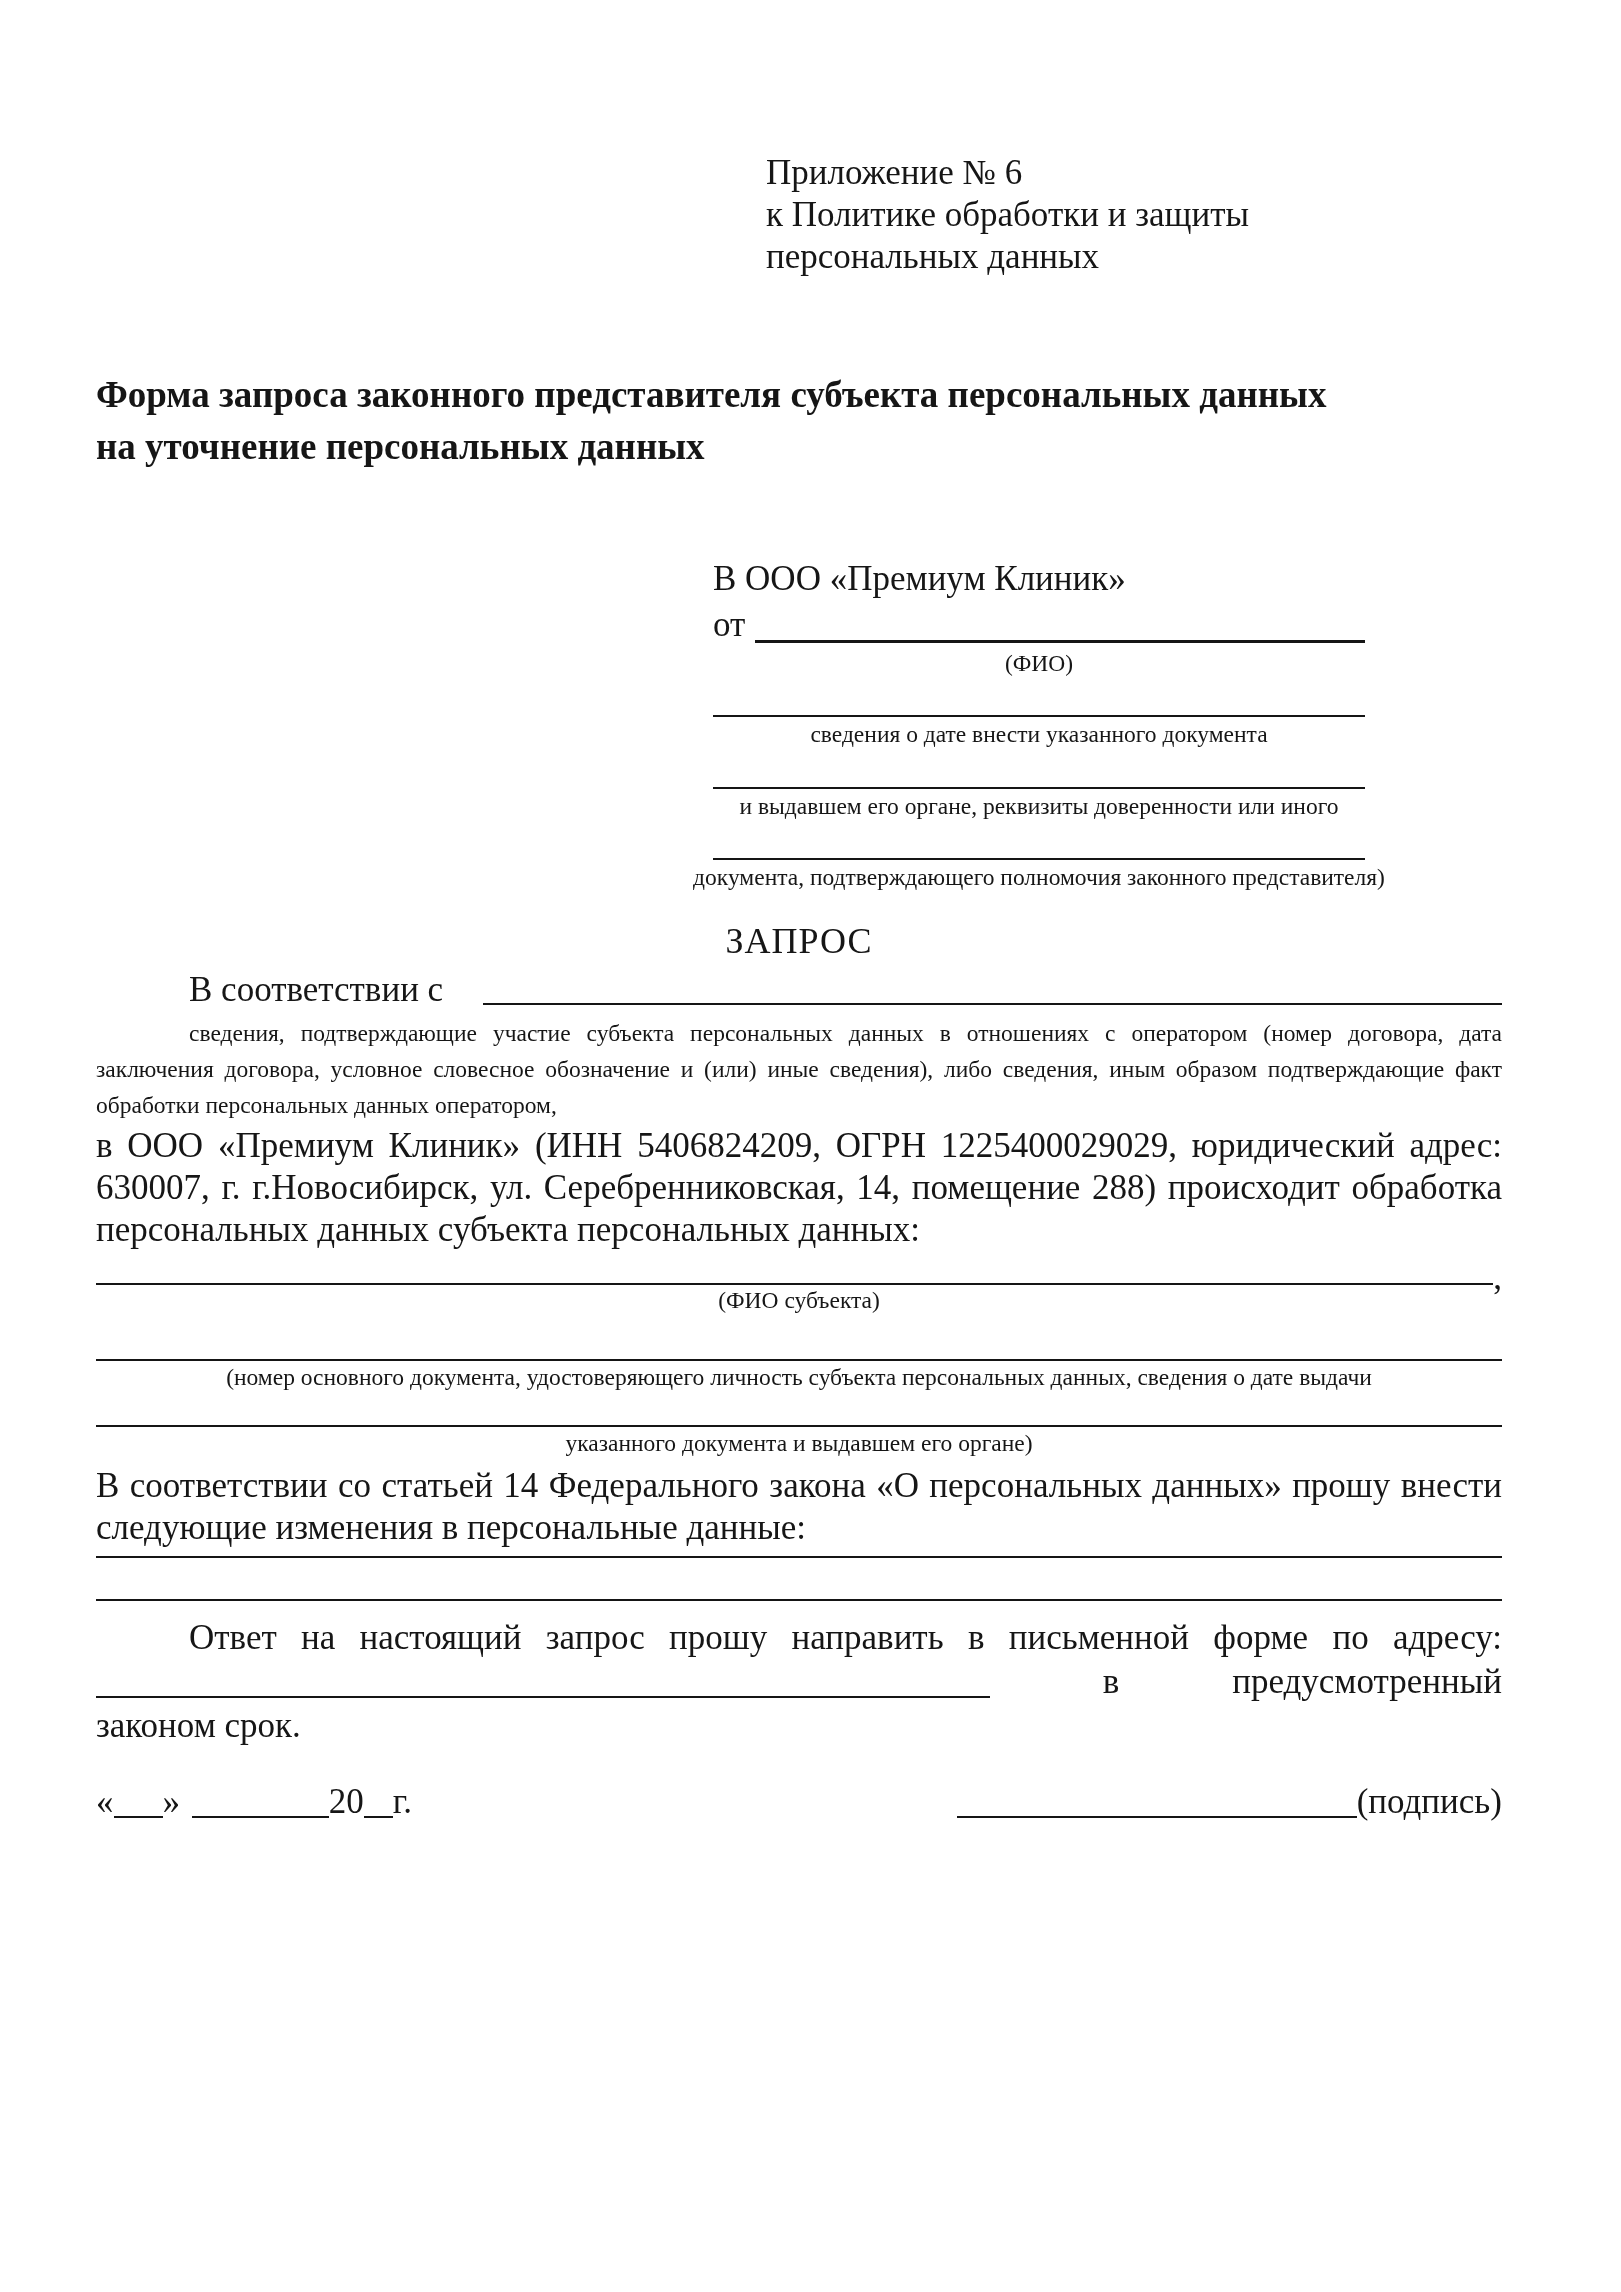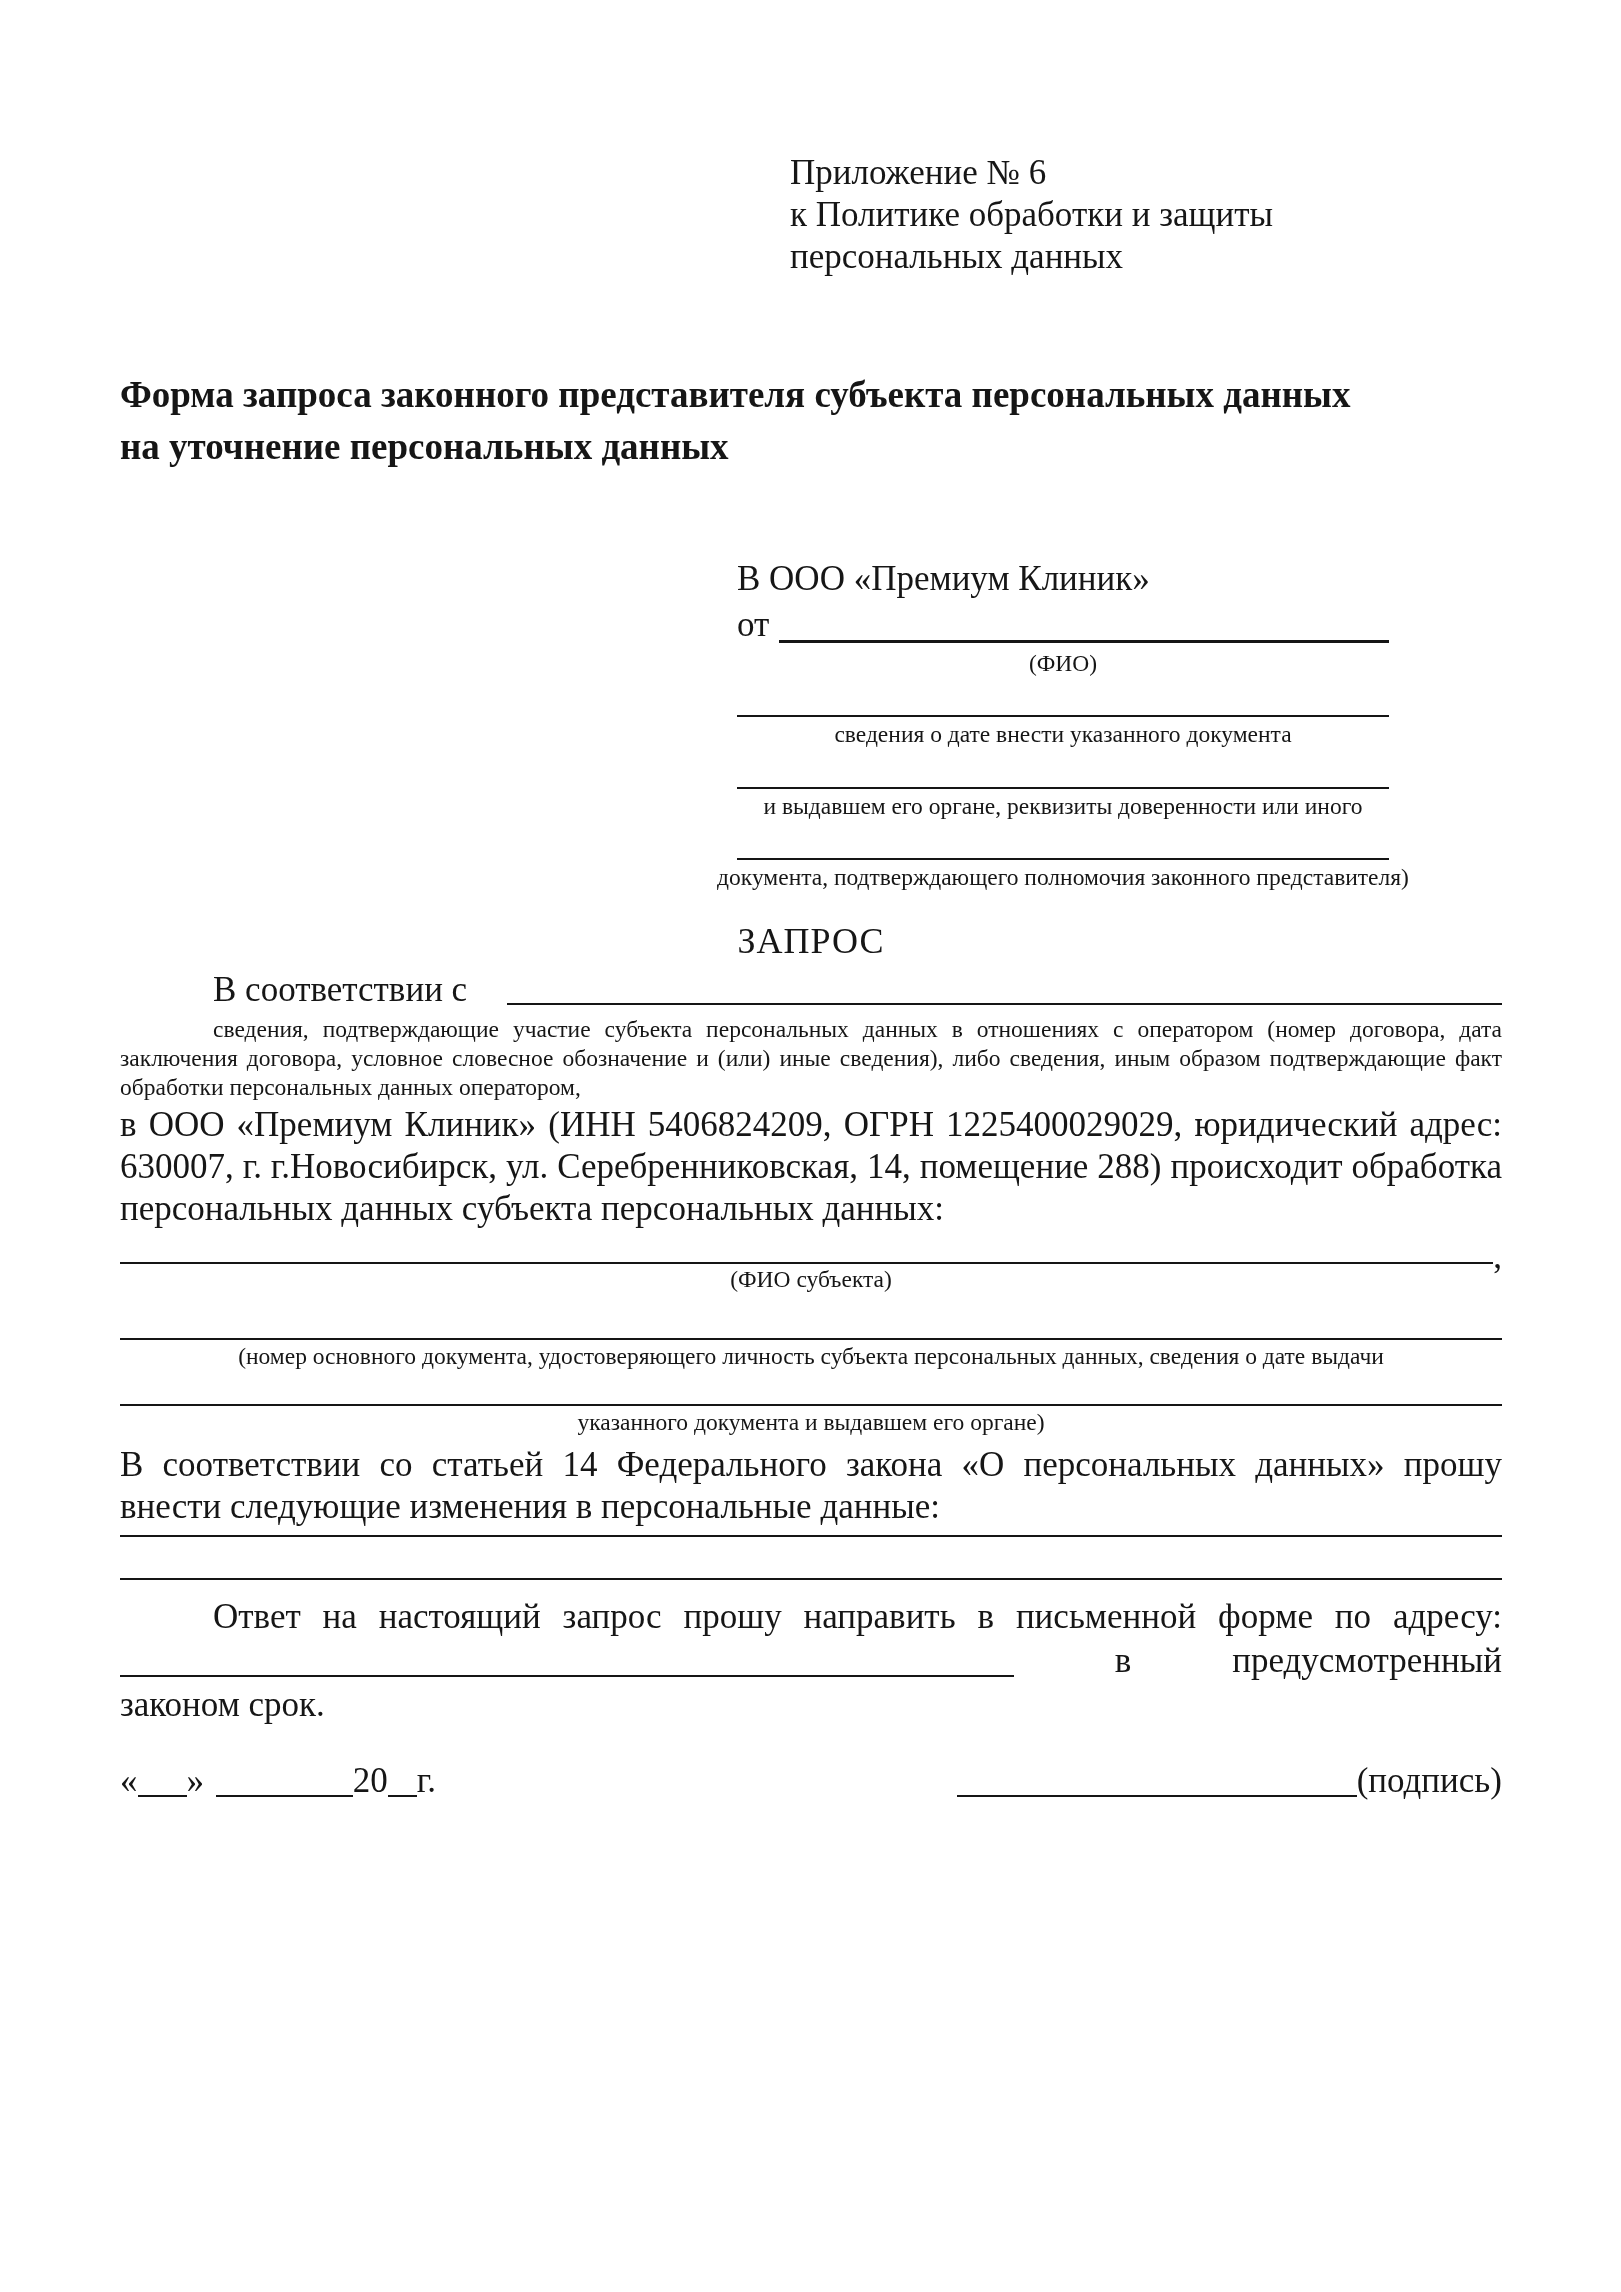--- a/index.html
+++ b/index.html
@@ -4,21 +4,21 @@
 <style>
   html,body { margin:0; padding:0; background:#7a7a7a; }
   .page {
     position:relative;
     width:1621px; height:2293px;
     margin:0 auto;
     background:#ffffff;
     color:#161616;
     font-family:"Liberation Serif","DejaVu Serif",serif;
     box-sizing:border-box;
-    padding:152px 119px 0 120px; 
+    padding:152px 119px 0 96px; 
     overflow:hidden;
   }
   
   .annex { margin-left:670px; font-size:35px; line-height:42px; }
   
   .doc-title { margin-top:91px; text-align:left; font-weight:bold; font-size:37px; line-height:52px; }
   
   .addressee { margin-left:617px; width:652px; margin-top:83px; font-size:35px; }
   .addr-to { line-height:46px; }
   .addr-from { display:flex; align-items:flex-end; line-height:46px; }
@@ -28,21 +28,21 @@
   .addr-field { margin-top:39px; }
   .addr-field.first { margin-top:9.8px; }
   .rule { height:0; border-top:2.9px solid #151515; }
   .addr-field .cap-center { margin-top:4.9px; }
   .fio-cap { margin-top:2.9px; }
   
   .zapros { margin-top:31px; text-align:center; font-size:36px; line-height:39px; letter-spacing:1px; }
   .accordance { display:flex; align-items:flex-end; margin-top:7.8px; font-size:35px; line-height:43px;gap:28px; }
   .accordance .lbl { margin-left:93px; white-space:nowrap; }
   .accordance .fill { flex:1; border-bottom:2.9px solid #151515; margin-left:11.8px; margin-bottom:5.9px; }
-  .basis-cap { margin-top:3.9px; font-size:23.5px; line-height:29px; text-align:justify; text-indent:93px; }
+  .basis-cap { margin-top:3.9px; font-size:23.5px; line-height:36px; text-align:justify; text-indent:93px; }
   .par { font-size:35px; line-height:42px; text-align:justify; }
   .operator-par { margin-top:2px; }
   .wide-line-row { display:flex; align-items:flex-end; margin-top:19.6px; }
   .wide-line-row .fill { flex:1; border-bottom:2.9px solid #151515; }
   .wide-line-row .comma { font-size:35px; line-height:13.7px; }
   .wide-cap { margin-top:3.9px; font-size:23.5px; line-height:25.5px; text-align:center; }
   .wide-rule-2 { margin-top:45px; }
   .wide-rule-3 { margin-top:35px; }
   .article-par { margin-top:7.8px; }
   .blank-1 { margin-top:7.8px; }

